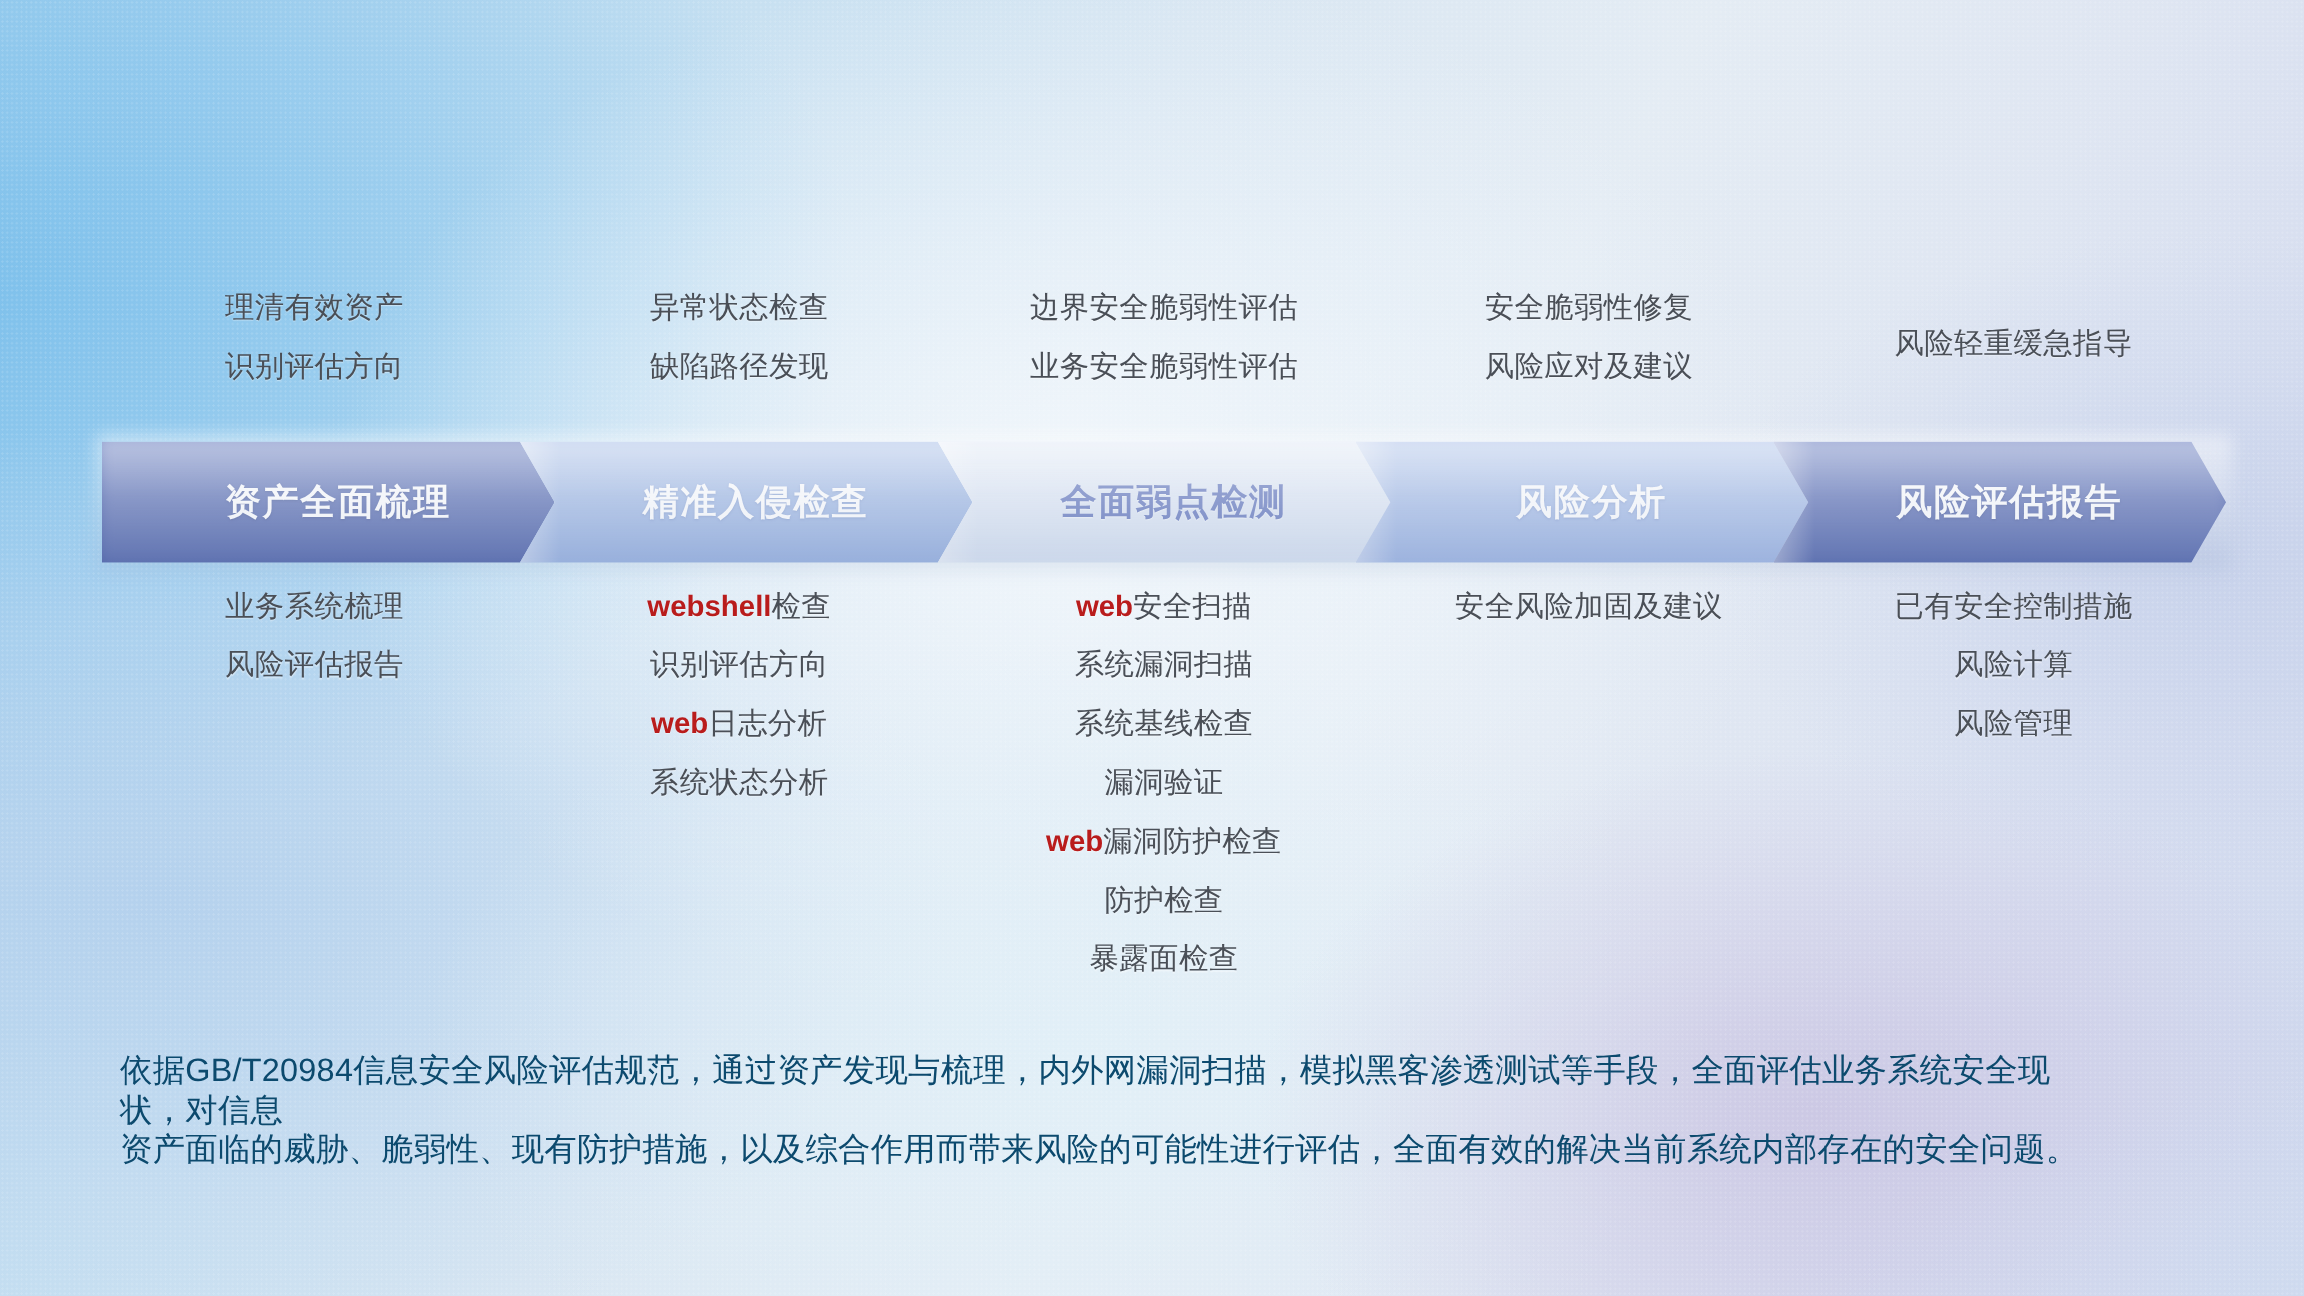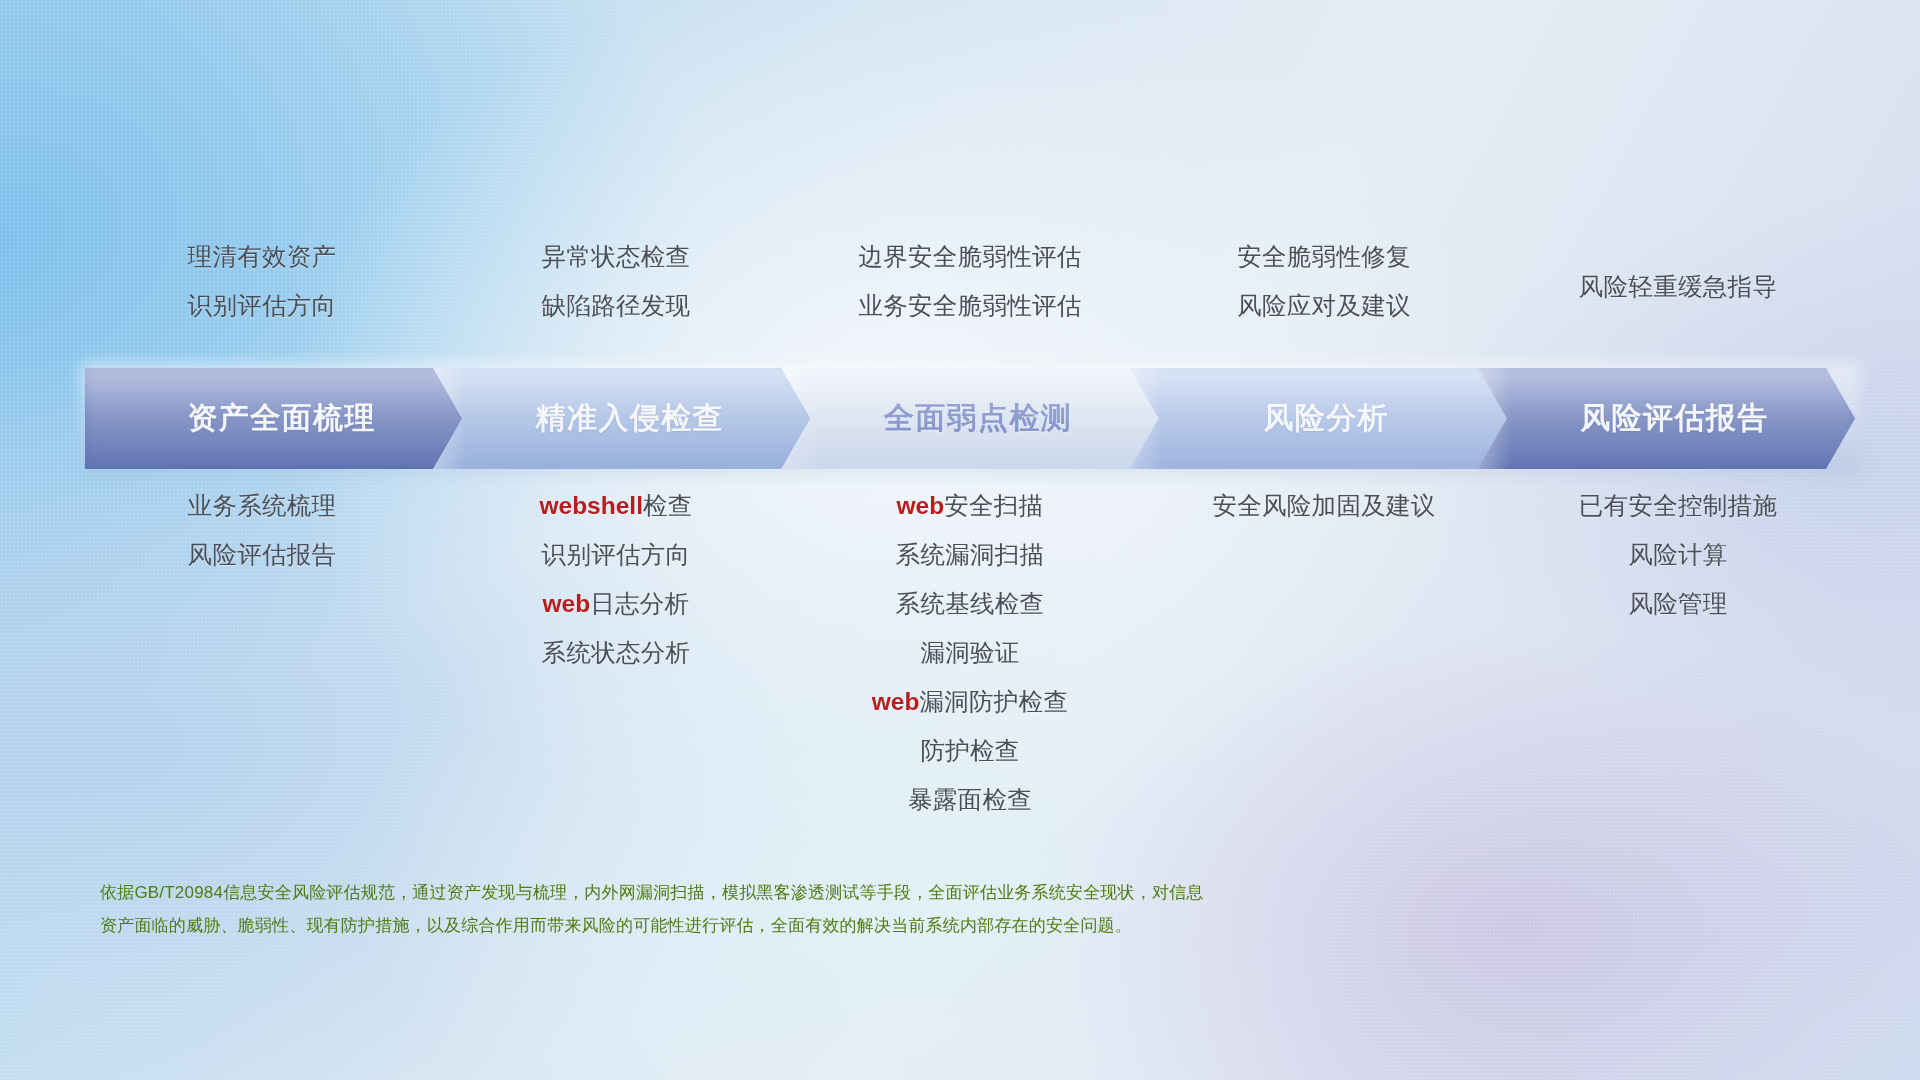--- a/index.html
+++ b/index.html
@@ -160,22 +160,22 @@
     filter:blur(7px);
     background:linear-gradient(180deg, rgba(255,255,255,.50), rgba(150,170,205,.22));
     border-radius:4px;
     z-index:1;
   }
 
   
   #footer {
     position:absolute;
     left:100px; top:876px; width:1640px;
-    color:#4d7c0f;
-    font-size:17px;
+    color:#0c4a6e;
+    font-size:27px;
     line-height:33px;
     letter-spacing:.2px;
   }
   #footer p { margin:0; }
 </style>
 </head>
 <body>
 
 <div id="bg">
   <div class="layer bg-base"></div>

